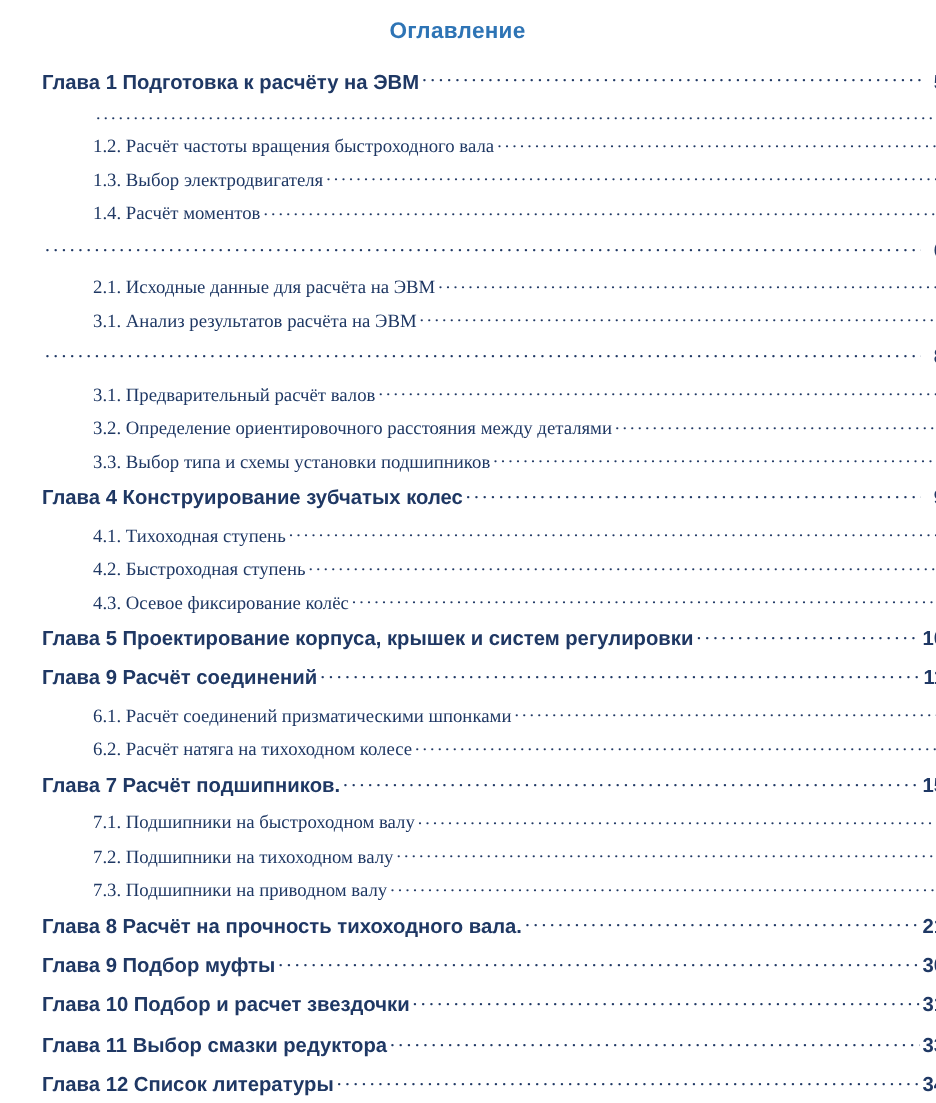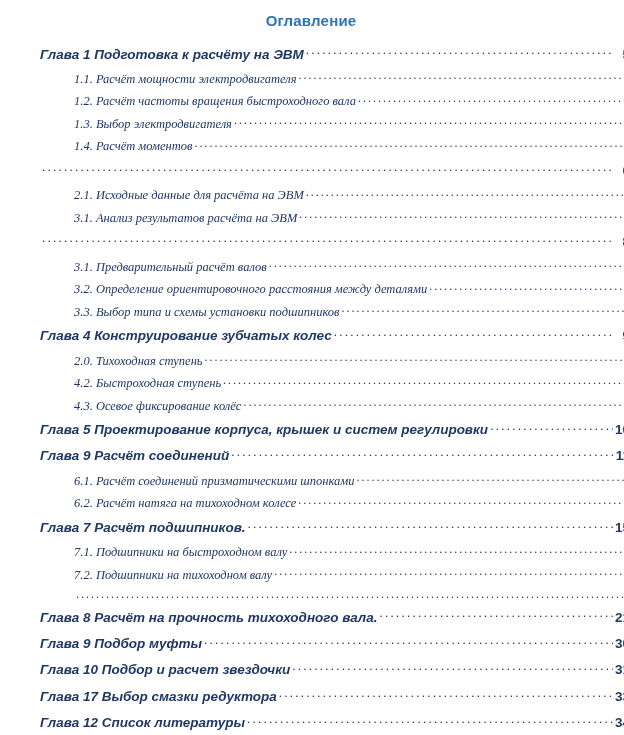--- a/index.html
+++ b/index.html
@@ -12,21 +12,21 @@
     background: #ffffff;
     font-family: "Liberation Serif", serif;
     color: #1f3864;
     overflow: hidden;
   }
   .page {
     position: relative;
     width: 624px;
     height: 735px;
     box-sizing: border-box;
-    padding: 8px 18px 0 16px;
+    padding: 8px 18px 0 4px;
   }
   .toc-title {
     text-align: center;
     font-family: "Liberation Sans", sans-serif;
     font-weight: bold;
     font-size: 15px;
     color: #2e74b5;
     margin: 4px 0 12px 0;
     letter-spacing: 0.2px;
   }
@@ -34,21 +34,20 @@
     width: 100%;
   }
   .toc-row {
     display: flex;
     align-items: baseline;
     width: 100%;
     white-space: nowrap;
   }
   .toc-row .label {
     flex: 0 0 auto;
-    font-style: italic;
   }
   .toc-row .dots {
     flex: 1 1 auto;
     overflow: hidden;
     margin: 0 2px;
     position: relative;
     height: 1em;
   }
   .toc-row .dots::after {
     content: ". . . . . . . . . . . . . . . . . . . . . . . . . . . . . . . . . . . . . . . . . . . . . . . . . . . . . . . . . . . . . . . . . . . . . . . . . . . . . . . . . . . . . . . . . . . . . . . . . . . . . . . . . . . . . . . . . . . . . . . . . . . . . . . . . . . .";
@@ -97,21 +96,20 @@
 
 <div class="page">
   <div class="toc-title">Оглавление</div>
   <div class="toc-list">
       <div class="toc-row lvl1">
         <span class="label">Глава 1 Подготовка к расчёту на ЭВМ</span>
         <span class="dots"></span>
         <span class="page-num">5</span>
       </div>
       <div class="toc-row lvl2">
-        <span class="label">1.1. Расчёт мощности электродвигателя</span>
         <span class="dots"></span>
       </div>
       <div class="toc-row lvl2">
         <span class="label">1.2. Расчёт частоты вращения быстроходного вала</span>
         <span class="dots"></span>
       </div>
       <div class="toc-row lvl2">
         <span class="label">1.3. Выбор электродвигателя</span>
         <span class="dots"></span>
       </div>
@@ -146,21 +144,21 @@
       <div class="toc-row lvl2">
         <span class="label">3.3. Выбор типа и схемы установки подшипников</span>
         <span class="dots"></span>
       </div>
       <div class="toc-row lvl1">
         <span class="label">Глава 4 Конструирование зубчатых колес</span>
         <span class="dots"></span>
         <span class="page-num">9</span>
       </div>
       <div class="toc-row lvl2">
-        <span class="label">2.0. Тихоходная ступень</span>
+        <span class="label">4.1. Тихоходная ступень</span>
         <span class="dots"></span>
       </div>
       <div class="toc-row lvl2">
         <span class="label">4.2. Быстроходная ступень</span>
         <span class="dots"></span>
       </div>
       <div class="toc-row lvl2">
         <span class="label">4.3. Осевое фиксирование колёс</span>
         <span class="dots"></span>
       </div>
@@ -189,39 +187,40 @@
       </div>
       <div class="toc-row lvl2">
         <span class="label">7.1. Подшипники на быстроходном валу</span>
         <span class="dots"></span>
       </div>
       <div class="toc-row lvl2">
         <span class="label">7.2. Подшипники на тихоходном валу</span>
         <span class="dots"></span>
       </div>
       <div class="toc-row lvl2">
+        <span class="label">7.3. Подшипники на приводном валу</span>
         <span class="dots"></span>
       </div>
       <div class="toc-row lvl1">
         <span class="label">Глава 8 Расчёт на прочность тихоходного вала.</span>
         <span class="dots"></span>
         <span class="page-num">21</span>
       </div>
       <div class="toc-row lvl1">
         <span class="label">Глава 9 Подбор муфты</span>
         <span class="dots"></span>
         <span class="page-num">30</span>
       </div>
       <div class="toc-row lvl1">
         <span class="label">Глава 10 Подбор и расчет звездочки</span>
         <span class="dots"></span>
         <span class="page-num">31</span>
       </div>
       <div class="toc-row lvl1">
-        <span class="label">Глава 17 Выбор смазки редуктора</span>
+        <span class="label">Глава 11 Выбор смазки редуктора</span>
         <span class="dots"></span>
         <span class="page-num">33</span>
       </div>
       <div class="toc-row lvl1">
         <span class="label">Глава 12 Список литературы</span>
         <span class="dots"></span>
         <span class="page-num">34</span>
       </div>
     </div>
 </div>

